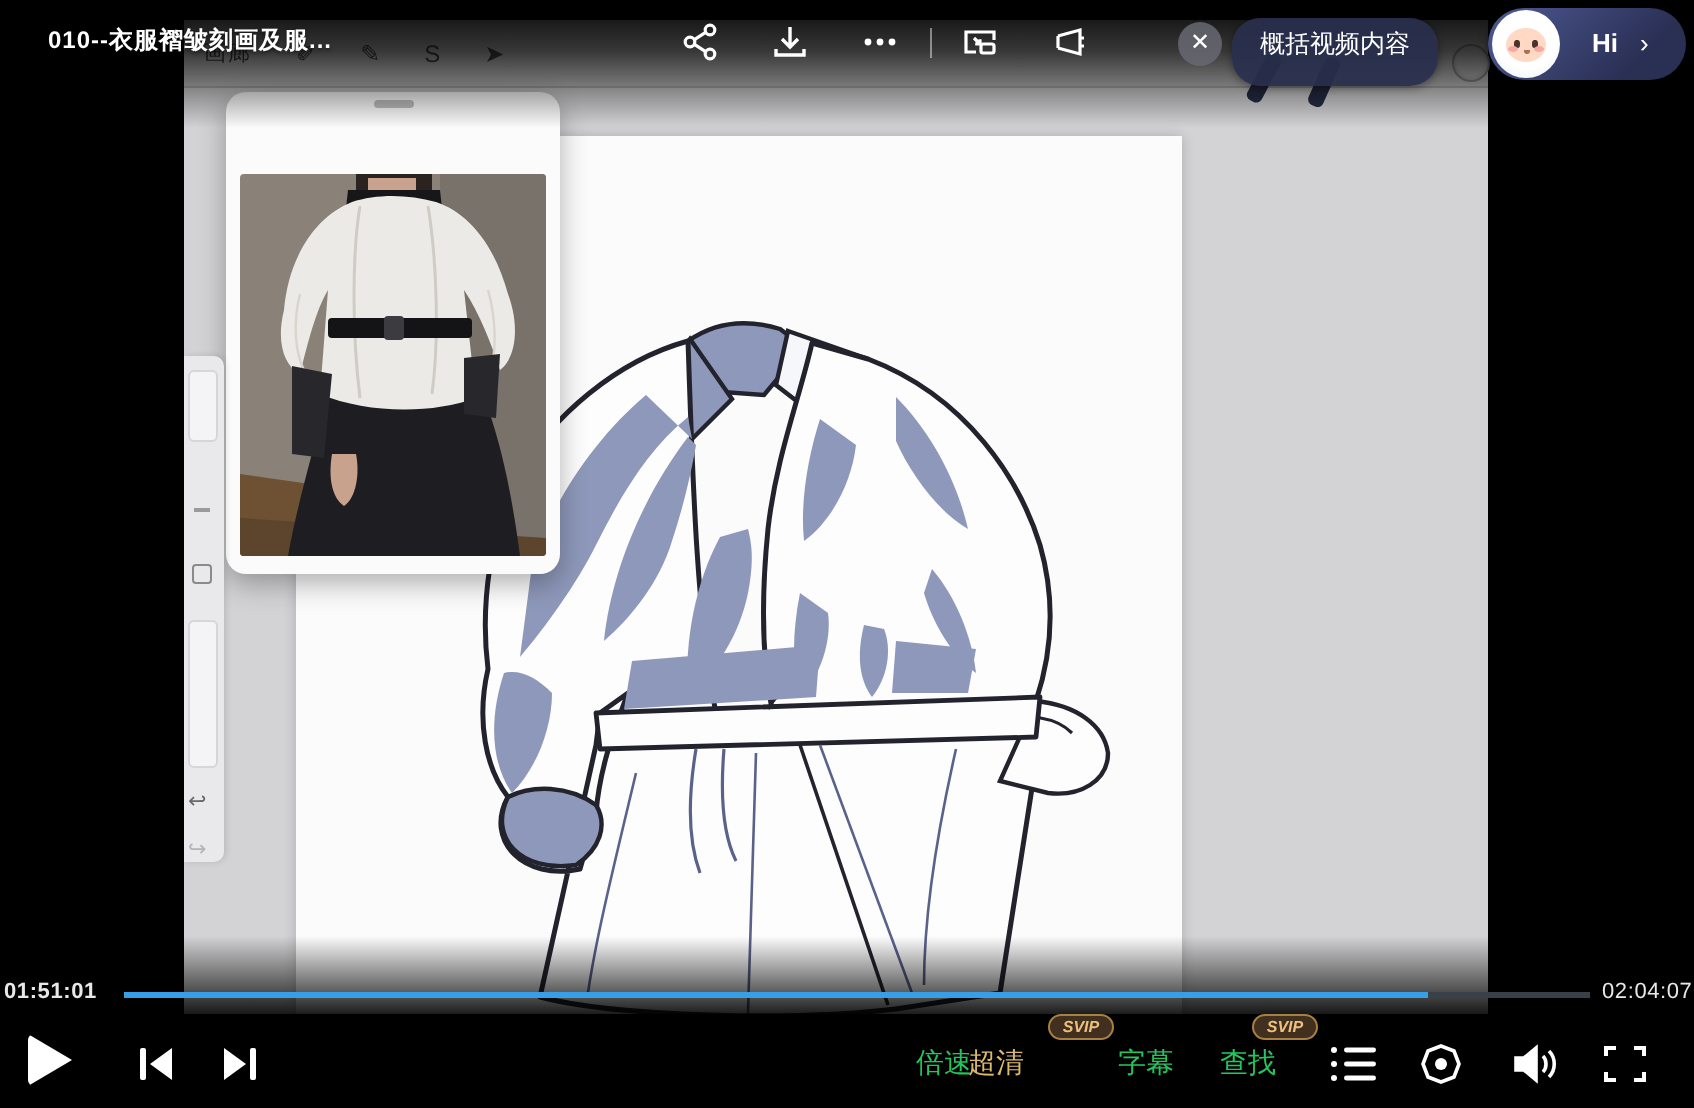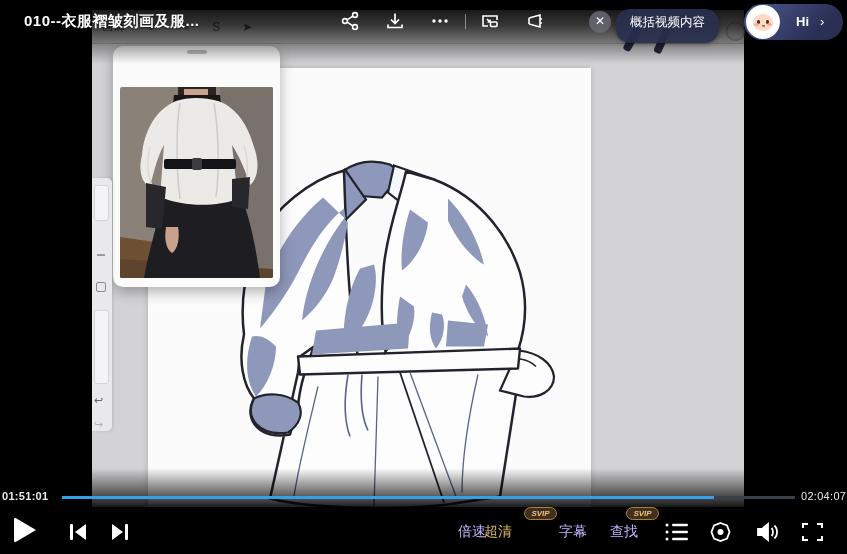--- a/index.html
+++ b/index.html
@@ -27,21 +27,21 @@
   .undo-a { top:216px; }
   .undo-b { top:240px; color:#b4b4b6; }
 
   
   .ref-panel { position:absolute; left:21px; top:36px; width:167px; height:241px; background:#fbfbfc; border-radius:10px; box-shadow:0 5px 14px rgba(0,0,0,.3); }
   .ref-handle { position:absolute; left:50%; top:4px; width:20px; height:4px; margin-left:-10px; background:#bdbdbf; border-radius:2px; }
   .ref-photo { position:absolute; left:7px; top:41px; width:153px; height:191px; overflow:hidden; border-radius:2px; }
 
   
   .top-overlay { position:absolute; left:0; top:0; width:847px; height:64px; background:linear-gradient(to bottom, rgba(0,0,0,.97) 0%, rgba(0,0,0,.72) 40%, rgba(0,0,0,0) 100%); pointer-events:none; }
-  .video-title { position:absolute; left:24px; top:12px; color:#fff; font-size:15px; font-weight:bold; letter-spacing:.5px; text-shadow:0 1px 2px rgba(0,0,0,.6); }
+  .video-title { position:absolute; left:24px; top:12px; color:#fff; font-size:12px; font-weight:bold; letter-spacing:.5px; text-shadow:0 1px 2px rgba(0,0,0,.6); }
   .top-icons { position:absolute; top:9px; left:338px; height:24px; display:flex; align-items:center; }
   .ticon { width:24px; height:24px; margin-right:21px; display:flex; align-items:center; justify-content:center; cursor:pointer; }
   .tdivider { width:1px; height:15px; background:rgba(255,255,255,.45); margin:0 12px 0 -8px; }
   .close-btn { position:absolute; left:589px; top:11px; width:22px; height:22px; border-radius:50%; background:rgba(105,105,115,.85); color:#fff; font-size:12px; line-height:21px; text-align:center; cursor:pointer; }
   .summary-pill { position:absolute; left:616px; top:9px; height:34px; padding:0 14px; border-radius:14px; background:rgba(41,47,76,.93); color:#fff; font-size:12.5px; line-height:26px; cursor:pointer; box-shadow:0 1px 4px rgba(0,0,0,.4); }
   .avatar-pill { position:absolute; left:744px; top:4px; width:99px; height:36px; border-radius:18px; background:linear-gradient(135deg,#4d5a93 0%, #2a2f54 75%); cursor:pointer; box-shadow:0 1px 5px rgba(0,0,0,.5);text-align:right; }
   .avatar { position:absolute; left:2px; top:1px; width:34px; height:34px; border-radius:50%; background:radial-gradient(circle at 50% 40%, #ffffff 0 58%, #e8ecf4 100%); overflow:hidden; }
   .avatar-face { position:absolute; left:7px; top:9px; width:20px; height:17px; border-radius:50%; background:#ffd9c4; }
   .avatar-eye { position:absolute; top:6px; width:2.5px; height:3.5px; border-radius:50%; background:#4a332c; }
   .avatar-blush { position:absolute; top:9px; width:5px; height:3px; border-radius:50%; background:#f5a9a0; }
@@ -54,21 +54,21 @@
   
   .time-label { position:absolute; top:490px; color:#e8e8e8; font-size:11px; letter-spacing:.3px; }
   .time-left { left:2px;font-weight:bold; }
   .time-right { left:801px; }
   .progress-track { position:absolute; left:62px; top:496px; width:733px; height:3px; background:#3a4047; cursor:pointer; }
   .progress-played { position:absolute; left:0; top:0; height:3px; background:#379fe6; }
 
   
   .ctl { position:absolute; cursor:pointer; }
   .play-btn { left:14px; top:517px; width:0; height:0; border-left:22px solid #fff; border-top:13px solid transparent; border-bottom:13px solid transparent; border-radius:3px; }
-  .ctl-label { position:absolute; top:523px; color:#c4b5fd; font-size:14px; cursor:pointer; }
+  .ctl-label { position:absolute; top:523px; color:#22c55e; font-size:14px; cursor:pointer; }
   .quality-gold { color:#dcb96e; }
   .svip-badge { position:absolute; width:33px; height:13px; border-radius:7px; background:#41301f; border:1px solid #a8803f; color:#eec27c; font-size:8px; font-weight:bold; font-style:italic; text-align:center; line-height:11px; cursor:pointer; }
 </style>
 </head>
 <body>
 
 <div class="player">
 
   <div class="app">
 

